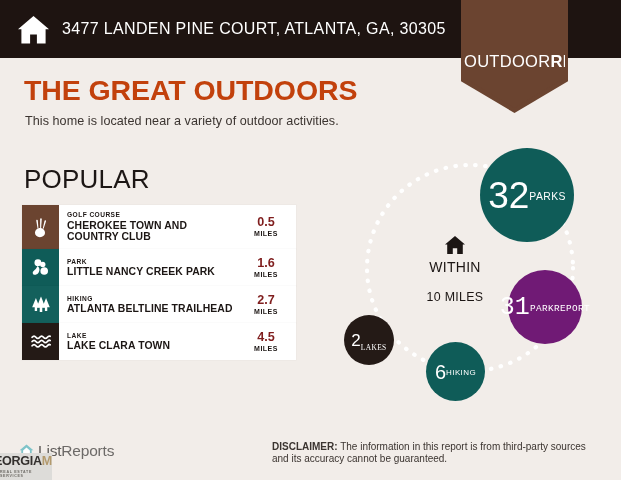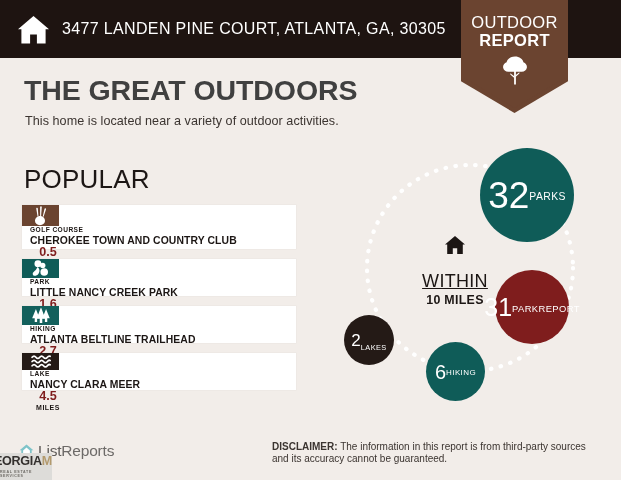--- a/index.html
+++ b/index.html
@@ -64,21 +64,21 @@
     position: absolute;
     left: 464px;
     top: 0;
     width: 101px;
     height: 108px;
     background: #6b4430;
     -webkit-clip-path: polygon(0 0, 100% 0, 100% 72%, 50% 100%, 0 72%);
     clip-path: polygon(0 0, 100% 0, 100% 72%, 50% 100%, 0 72%);
     z-index: 6;
     display: flex;
-    flex-direction: column;
+    flex-direction: row;
     align-items: center;
     color: #ffffff;
     box-sizing: border-box;
     padding-top: 13px;
   }
   .badge-line1 {
     font-size: 16.5px;
     letter-spacing: 0.3px;
     line-height: 18px;
     font-weight: 400;
@@ -96,21 +96,21 @@
   }
 
   
   .title {
     position: absolute;
     left: 24px;
     top: 74px;
     font-size: 28.5px;
     font-weight: 700;
     letter-spacing: -0.1px;
-    color: #404040;
+    color: #c2410c;
   }
   .subtitle {
     position: absolute;
     left: 25px;
     top: 114px;
     font-size: 12.6px;
     color: #3b3430;
     letter-spacing: 0.05px;
   }
 
@@ -131,23 +131,22 @@
     left: 22px;
     top: 205px;
     width: 274px;
   }
   .poi-row {
     position: relative;
     display: flex;
     align-items: stretch;
     background: #ffffff;
     height: 37px;
-    margin-bottom: 10px;
+    margin-bottom: 0;
     box-shadow: 0 0 0 0.5px rgba(0,0,0,0.03);
-    flex-direction: column;
   }
   .poi-row.tall { height: 44px; }
   .poi-icon {
     width: 37px;
     flex: none;
     display: flex;
     align-items: center;
     justify-content: center;
   }
   .poi-icon svg { display: block; }
@@ -231,63 +230,63 @@
 
   .bubble-parks {
     left: 150px; top: 8px;
     width: 94px; height: 94px;
     background: #0f5c58;
   }
   .bubble-parks .num { font-size: 37px; }
   .bubble-parks .lbl { font-size: 10.4px; margin-top: 4px; }
 
   .bubble-golf {
-    left: 165px; top: 130px;
+    left: 178px; top: 130px;
     width: 74px; height: 74px;
-    background: #7f1d1d;
+    background: #701a75;
+    font-family: Liberation Mono, monospace;
   }
   .bubble-golf .num { font-size: 25px; }
   .bubble-golf .lbl { font-size: 9.4px; margin-top: 3px; }
 
   .bubble-hiking {
     left: 96px; top: 202px;
     width: 59px; height: 59px;
     background: #0f5c58;
   }
   .bubble-hiking .num { font-size: 20px; }
   .bubble-hiking .lbl { font-size: 8px; margin-top: 3px; }
 
   .bubble-lakes {
     left: 14px; top: 175px;
     width: 50px; height: 50px;
     background: #241a16;
   }
   .bubble-lakes .num { font-size: 17px; }
-  .bubble-lakes .lbl { font-size: 7.4px; margin-top: 15px; }
+  .bubble-lakes .lbl { font-size: 7.4px; margin-top: 15px; font-family: Liberation Serif, serif; }
 
   .within-block {
     position: absolute;
     left: 75px;
     top: 95px;
     width: 100px;
     text-align: center;
     color: #1c1614;
   }
   .within-house { width: 22px; height: 20px; }
   .within-l1 {
-    font-size: 18px;
+    font-size: 14px;
     letter-spacing: 0.3px;
-    margin-top: 12px;
-    text-decoration: underline;
+    margin-top: 0;
   }
   .within-l2 {
     font-size: 12.4px;
-    font-weight: 700;
+    font-weight: 400;
     letter-spacing: 0.3px;
-    margin-top: 1px;
+    margin-top: 15px;
   }
 
   
   .footer-divider {
     position: absolute;
     left: 0;
     top: 424px;
     width: 621px;
     height: 1px;
     background: transparent;
@@ -446,21 +445,21 @@
     <div class="poi-row">
       <div class="poi-icon" style="background:#241a16">
         <svg viewBox="0 0 26 20" width="22" height="17">
           <path fill="none" stroke="#ffffff" stroke-width="2.1" stroke-linecap="round" d="M2.5 5 C4 3.1 5.5 3.1 7 5 C8.5 6.9 10 6.9 11.5 5 C13 3.1 14.5 3.1 16 5 C17.5 6.9 19 6.9 20.5 5 C21.6 3.6 22.7 3.2 23.8 3.9"></path>
           <path fill="none" stroke="#ffffff" stroke-width="2.1" stroke-linecap="round" d="M2.5 10 C4 8.1 5.5 8.1 7 10 C8.5 11.9 10 11.9 11.5 10 C13 8.1 14.5 8.1 16 10 C17.5 11.9 19 11.9 20.5 10 C21.6 8.6 22.7 8.2 23.8 8.9"></path>
           <path fill="none" stroke="#ffffff" stroke-width="2.1" stroke-linecap="round" d="M2.5 15 C4 13.1 5.5 13.1 7 15 C8.5 16.9 10 16.9 11.5 15 C13 13.1 14.5 13.1 16 15 C17.5 16.9 19 16.9 20.5 15 C21.6 13.6 22.7 13.2 23.8 13.9"></path>
         </svg>
       </div>
       <div class="poi-text">
         <div class="poi-cat">LAKE</div>
-        <div class="poi-name">NANCY CLARA MEER</div>
+        <div class="poi-name">LAKE CLARA TOWN</div>
       </div>
       <div class="poi-dist">
         <div class="poi-miles-num">4.5</div>
         <div class="poi-miles-unit">MILES</div>
       </div>
     </div>
 
   </div>
 
   <div class="diagram">

